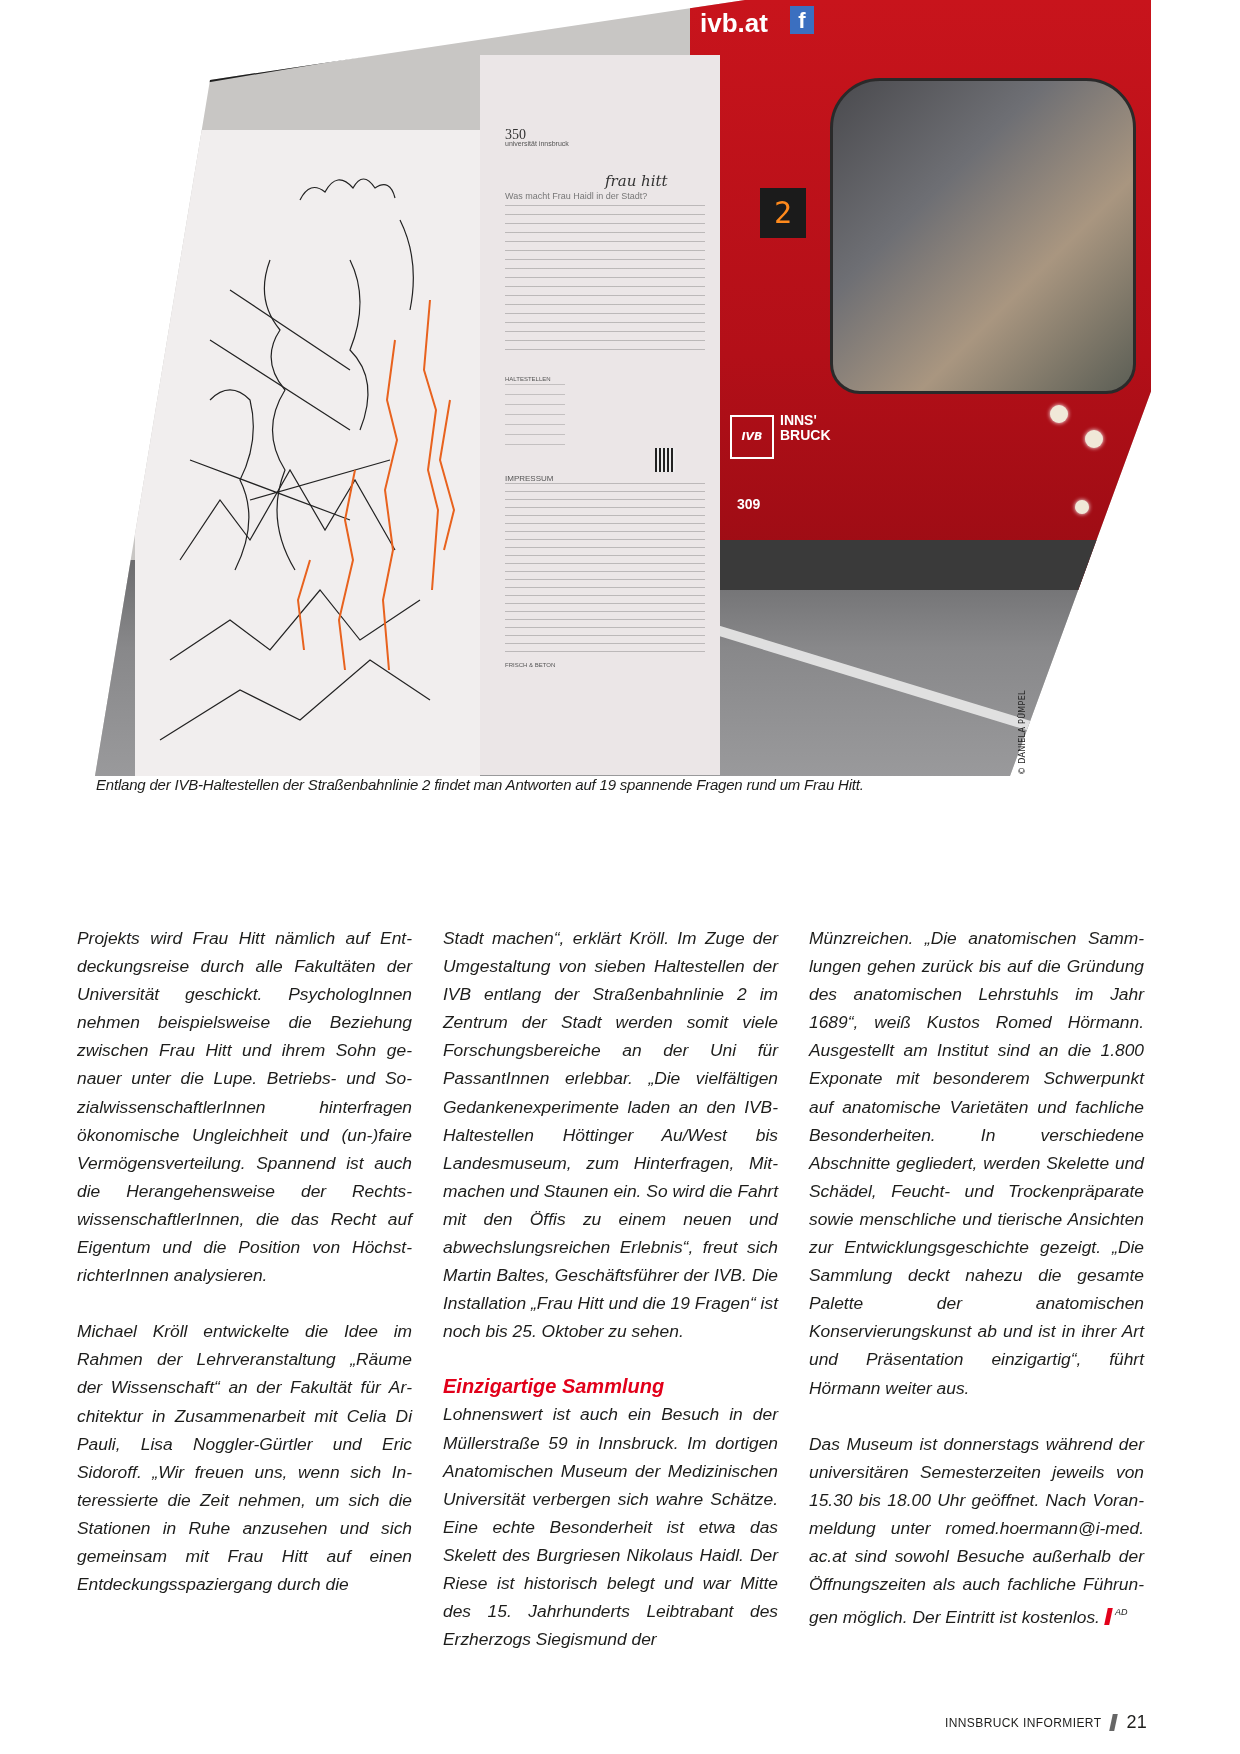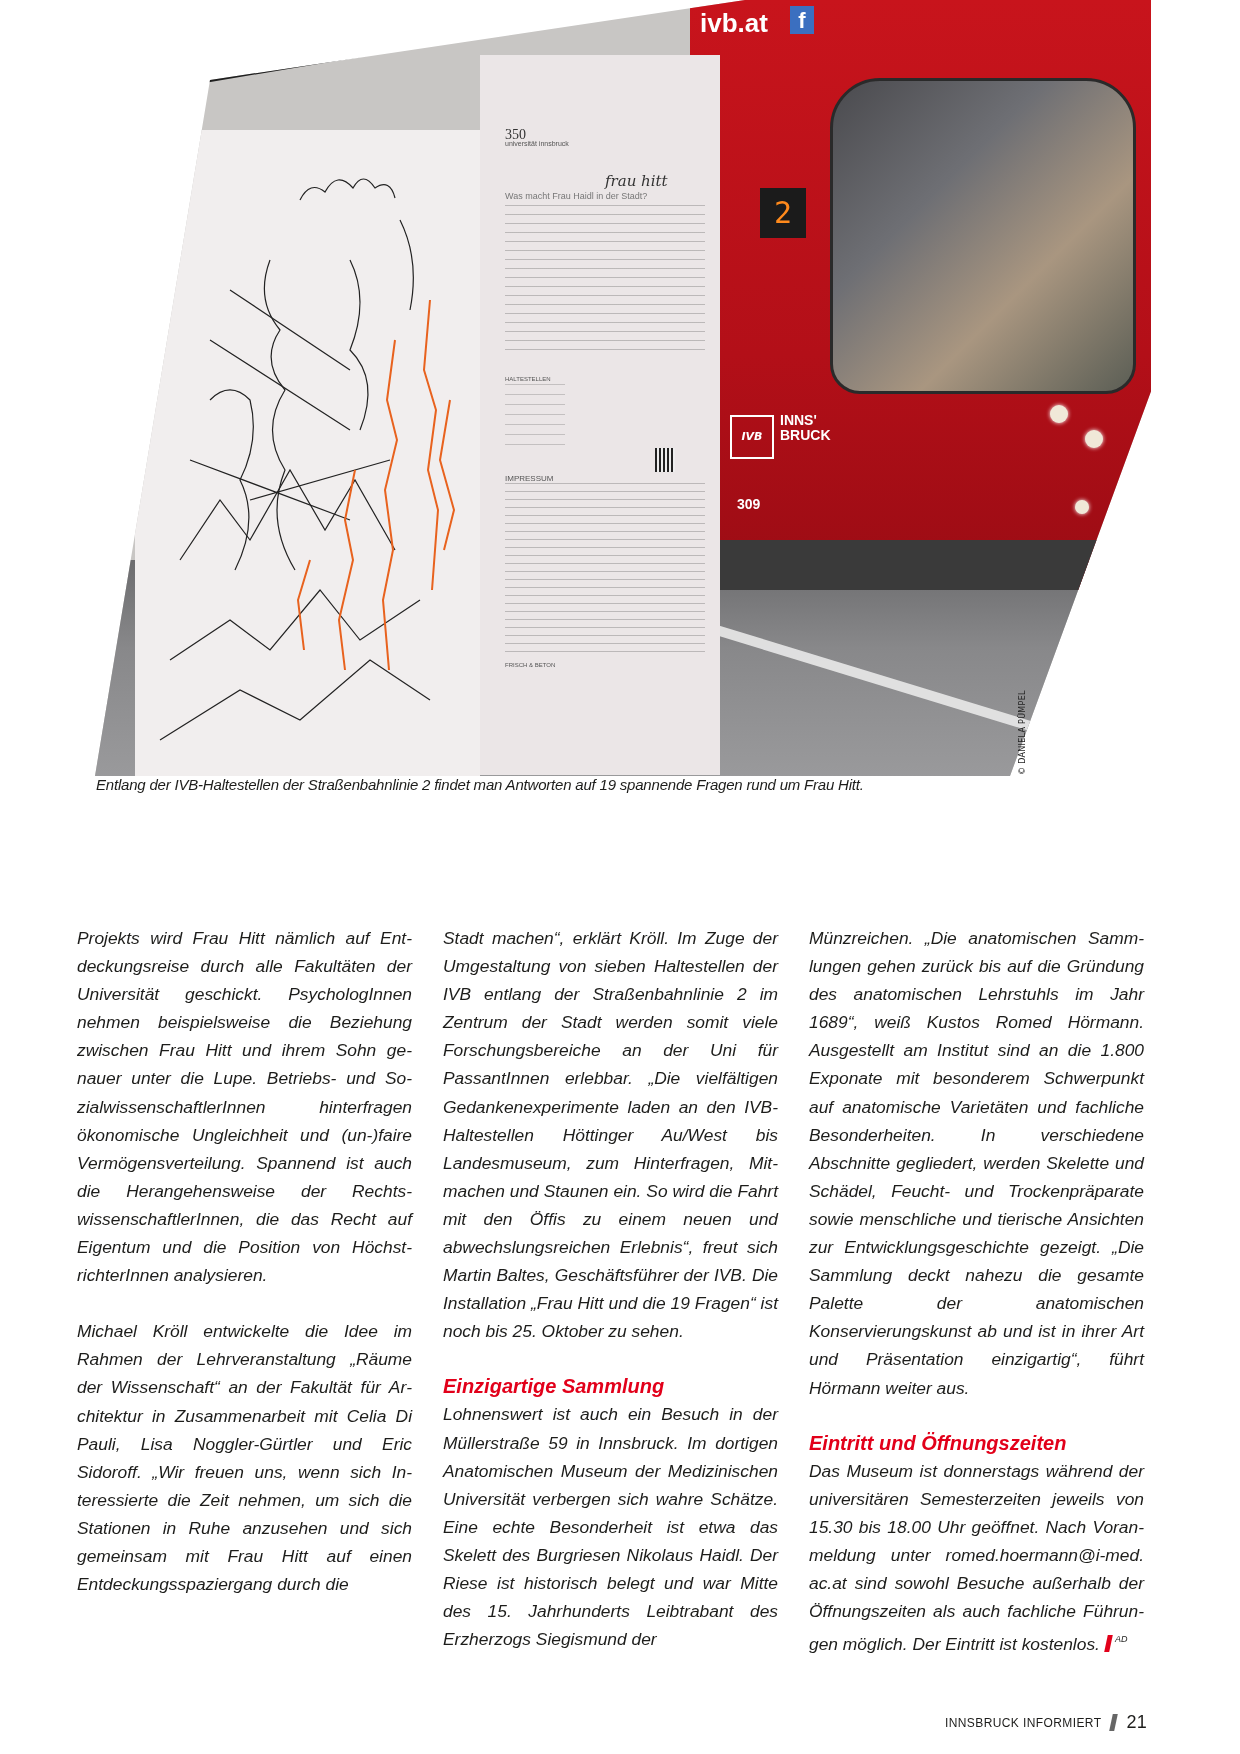--- a/index.html
+++ b/index.html
@@ -166,21 +166,20 @@
 <div class="col col-2">
   <p>Stadt machen“, erklärt Kröll. Im Zuge der Umgestaltung von sieben Haltestel­len der IVB entlang der Straßenbahnli­nie 2 im Zentrum der Stadt werden so­mit viele Forschungsbereiche an der Uni für PassantInnen erlebbar. „Die vielfälti­gen Gedankenexperimente laden an den IVB-Haltestellen Höttinger Au/West bis Landesmuseum, zum Hinterfragen, Mit­machen und Staunen ein. So wird die Fahrt mit den Öffis zu einem neuen und abwechslungsreichen Erlebnis“, freut sich Martin Baltes, Geschäftsführer der IVB. Die Installation „Frau Hitt und die 19 Fragen“ ist noch bis 25. Oktober zu sehen.</p>
   <div class="gap"></div>
   <h2>Einzigartige Sammlung</h2>
   <p>Lohnenswert ist auch ein Besuch in der Müllerstraße 59 in Innsbruck. Im dorti­gen Anatomischen Museum der Medizi­nischen Universität verbergen sich wah­re Schätze. Eine echte Besonderheit ist etwa das Skelett des Burgriesen Niko­laus Haidl. Der Riese ist historisch belegt und war Mitte des 15. Jahrhunderts Leib­trabant des Erzherzogs Siegismund der</p>
 </div>
 
 <div class="col col-3">
   <p>Münzreichen. „Die anatomischen Samm­lungen gehen zurück bis auf die Grün­dung des anatomischen Lehrstuhls im Jahr 1689“, weiß Kustos Romed Hörmann. Ausgestellt am Institut sind an die 1.800 Exponate mit besonderem Schwerpunkt auf anatomische Varietäten und fach­liche Besonderheiten. In verschiedene Abschnitte gegliedert, werden Skelette und Schädel, Feucht- und Trockenprä­parate sowie menschliche und tierische Ansichten zur Entwicklungsgeschichte gezeigt. „Die Sammlung deckt nahezu die gesamte Palette der anatomischen Konservierungskunst ab und ist in ihrer Art und Präsentation einzigartig“, führt Hörmann weiter aus.</p>
   <div class="gap"></div>
-  <h2>Eintritt und Öffnungszeiten</h2>
   <p><span>Das Museum ist donnerstags während der universitären Semesterzeiten jeweils von 15.30 bis 18.00 Uhr geöffnet. Nach Voran­meldung unter romed.hoermann@i-med. ac.at sind sowohl Besuche außerhalb der Öffnungszeiten als auch fachliche Führun­gen möglich. Der Eintritt ist kostenlos.</span><span class="end-mark"></span><span class="author">AD</span></p>
 </div>
 
 <div class="footer">
   <span class="pub">INNSBRUCK INFORMIERT</span>
   <span class="divider"></span>
   <span class="page">21</span>
 </div>
 
 </body></html>

